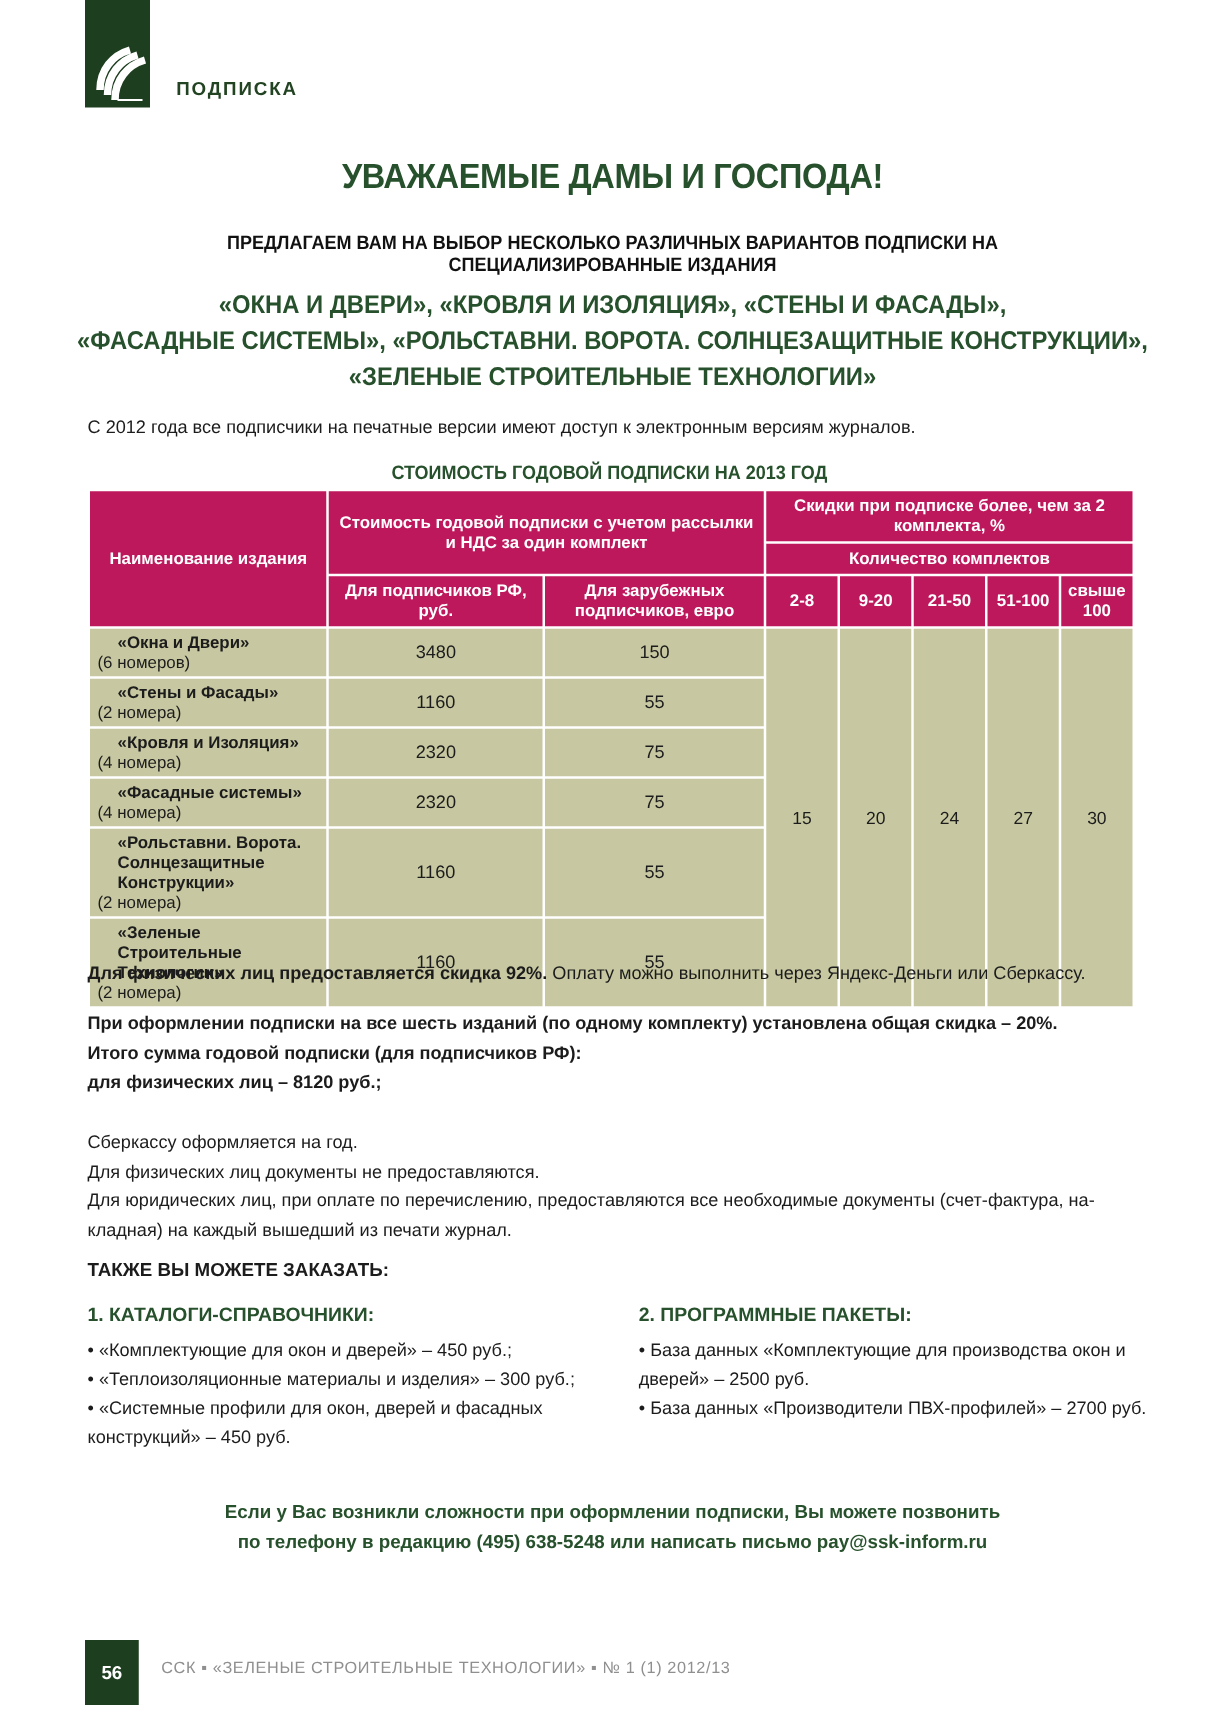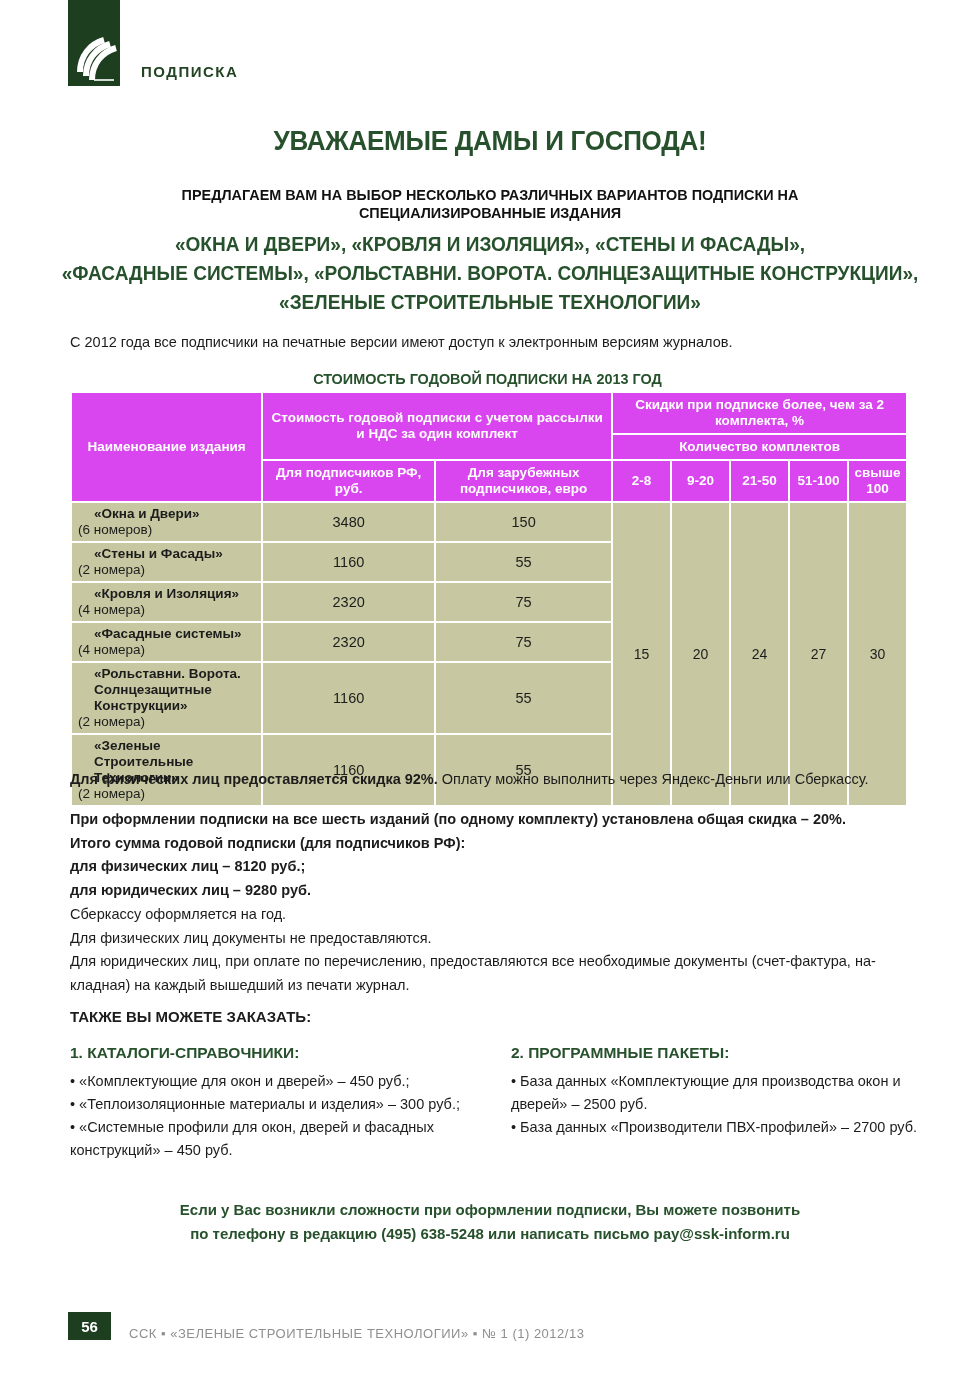--- a/index.html
+++ b/index.html
@@ -52,21 +52,21 @@
     position:absolute; left:70px; right:75px; top:370px;
     text-align:center; font-size:15.5px; font-weight:bold;
   }
   .price-table {
     position:absolute; left:70px; top:391px;
     width:838px;
     border-collapse:separate; border-spacing:2px;
     table-layout:fixed;
   }
   .price-table th {
-    background:#d946ef; color:#ffffff;
+    background:#be185d; color:#ffffff;
     font-size:13.5px; font-weight:bold;
     text-align:center; vertical-align:middle;
     padding:4px 5px; line-height:16px;
   }
   .price-table td {
     background:#c7c8a1; color:#1c1c1c;
     font-size:13.5px; vertical-align:middle;
     padding:3px 6px; line-height:16px;
   }
   .price-table td.name-cell { text-align:left; }
@@ -110,21 +110,21 @@
   }
   .contact-note {
     position:absolute; left:0; right:0; top:1198px;
     text-align:center; font-size:15px; font-weight:bold;
     line-height:24px; color:#27512c;
   }
 
   
   .page-num-box {
     position:absolute; left:68px; top:1312px;
-    width:43px; height:28px; background:#1e3e20;
+    width:43px; height:52px; background:#1e3e20;
     display:flex; align-items:center; justify-content:center;
     color:#ffffff; font-size:15px; font-weight:bold;
   }
   .footer-info {
     position:absolute; left:129px; top:1326px;
     font-size:13px; color:#8f8f8f; letter-spacing:.5px;
   }
 </style>
 </head>
 <body>
@@ -242,21 +242,20 @@
       </tr>
     </tbody>
   </table>
 
   <p class="note-individuals"><b>Для физических лиц предоставляется скидка 92%.</b> <span>Оплату можно выполнить через Яндекс-Деньги или Сберкассу.</span></p>
 
   <div class="block-bold">
     <div>При оформлении подписки на все шесть изданий (по одному комплекту) установлена общая скидка – 20%.</div>
     <div>Итого сумма годовой подписки (для подписчиков РФ):</div>
     <div>для физических лиц – 8120 руб.;</div>
-    <div>для юридических лиц – 9280 руб.</div>
   </div>
 
   <div class="block-reg">
     <div>Сберкассу оформляется на год.</div>
     <div>Для физических лиц документы не предоставляются.</div>
     <div>Для юридических лиц, при оплате по перечислению, предоставляются все необходимые документы (счет-фактура, на­кладная) на каждый вышедший из печати журнал.</div>
   </div>
 
   <div class="also-heading">ТАКЖЕ ВЫ МОЖЕТЕ ЗАКАЗАТЬ:</div>
 

